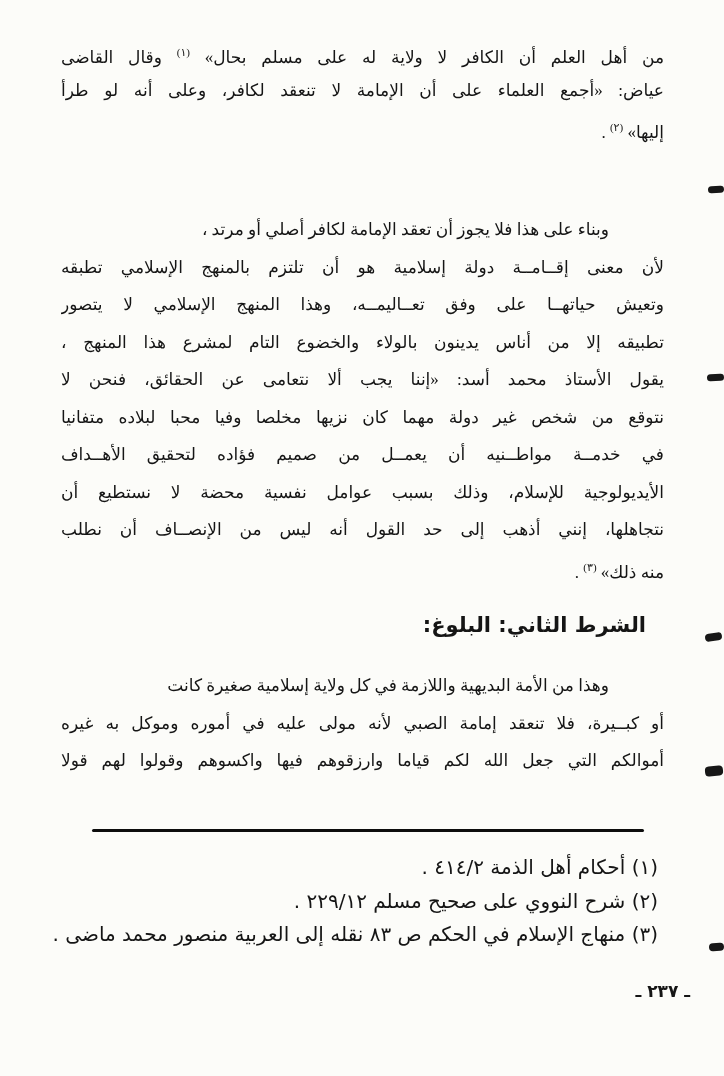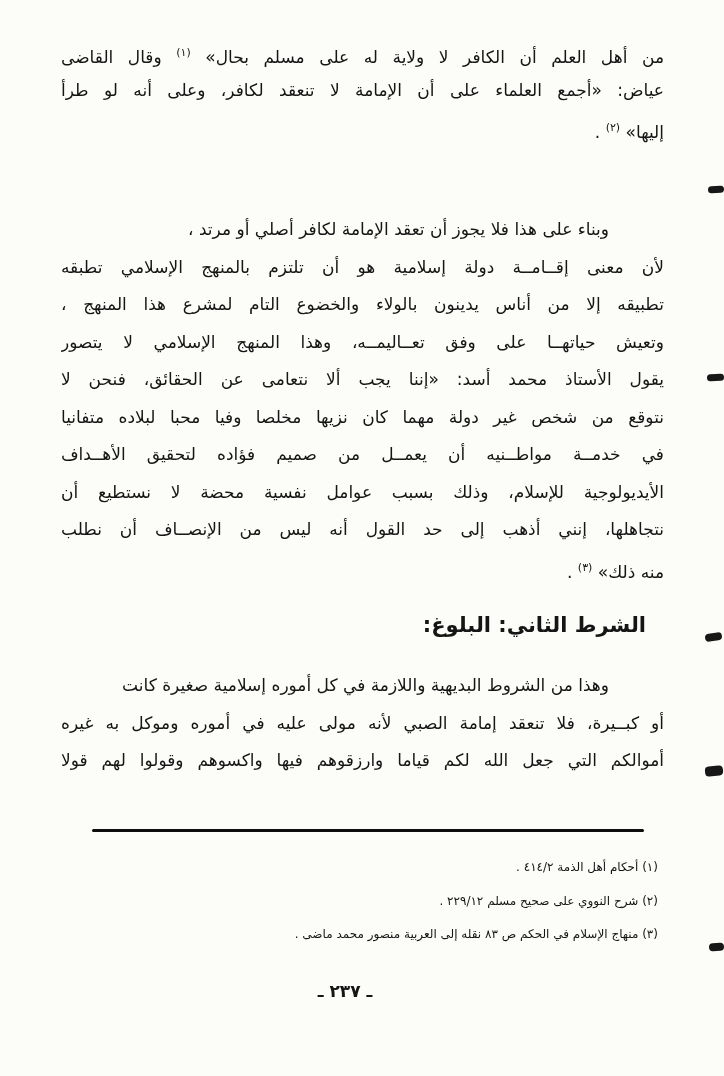--- a/index.html
+++ b/index.html
@@ -20,20 +20,21 @@
     width: 603px;
   }
   .line {
     font-size: 17px;
     line-height: 37.5px;
     height: 37.5px;
     overflow: hidden;
     text-align: justify;
     text-align-last: justify;
     white-space: nowrap;
+    font-family: Liberation Serif, serif;
   }
   .line.indent-first {
     padding-right: 55px;
     text-align: left;
     text-align-last: right;
   }
   .line.last-short {
     text-align: right;
     text-align-last: right;
   }
@@ -60,30 +61,29 @@
     border-radius: 2px;
   }
   .footnotes {
     position: absolute;
     top: 851px;
     right: 66px;
     width: 580px;
     text-align: right;
   }
   .footnote-line {
-    font-size: 12px;
+    font-size: 20px;
     line-height: 33.5px;
     white-space: nowrap;
   }
   .page-number {
     position: absolute;
     top: 981px;
     left: 0;
     width: 690px;
-    text-align: center;
     font-size: 17px;
     font-weight: bold;
   }
   .scan-mark {
     position: absolute;
     background: #171717;
     border-radius: 4px;
   }
   .scan-mark.m1 { top: 186px; right: 0px;  width: 16px; height: 7px;  transform: rotate(-4deg); }
   .scan-mark.m2 { top: 374px; right: 0px;  width: 17px; height: 7px;  transform: rotate(-3deg); }
@@ -106,38 +106,38 @@
     <div class="line last-short">
       <span>إليها»</span>
       <span class="fn-ref">(٢)</span>
       <span>.</span>
     </div>
   </div>
 
   <div class="body-block" style="top:211px">
     <div class="line indent-first">وبناء على هذا فلا يجوز أن تعقد الإمامة لكافر أصلي أو مرتد ،</div>
     <div class="line">لأن معنى إقــامــة دولة إسلامية هو أن تلتزم بالمنهج الإسلامي تطبقه</div>
+    <div class="line">وتعيش حياتهــا على وفق تعــاليمــه، وهذا المنهج الإسلامي لا يتصور</div>
     <div class="line">تطبيقه إلا من أناس يدينون بالولاء والخضوع التام لمشرع هذا المنهج ،</div>
-    <div class="line">وتعيش حياتهــا على وفق تعــاليمــه، وهذا المنهج الإسلامي لا يتصور</div>
     <div class="line">يقول الأستاذ محمد أسد: «إننا يجب ألا نتعامى عن الحقائق، فنحن لا</div>
     <div class="line">نتوقع من شخص غير دولة مهما كان نزيها مخلصا وفيا محبا لبلاده متفانيا</div>
     <div class="line">في خدمــة مواطــنيه أن يعمــل من صميم فؤاده لتحقيق الأهــداف</div>
     <div class="line">الأيديولوجية للإسلام، وذلك بسبب عوامل نفسية محضة لا نستطيع أن</div>
     <div class="line">نتجاهلها، إنني أذهب إلى حد القول أنه ليس من الإنصــاف أن نطلب</div>
     <div class="line last-short">
       <span>منه ذلك»</span>
       <span class="fn-ref">(٣)</span>
       <span>.</span>
     </div>
   </div>
 
   <div class="section-heading">الشرط الثاني: البلوغ:</div>
 
   <div class="body-block" style="top:667px">
-    <div class="line indent-first">وهذا من الشروط البديهية واللازمة في كل أموره إسلامية صغيرة كانت</div>
+    <div class="line indent-first">وهذا من الأمة البديهية واللازمة في كل ولاية إسلامية صغيرة كانت</div>
     <div class="line">أو كبــيرة، فلا تنعقد إمامة الصبي لأنه مولى عليه في أموره وموكل به غيره</div>
     <div class="line">أموالكم التي جعل الله لكم قياما وارزقوهم فيها واكسوهم وقولوا لهم قولا</div>
   </div>
 
   <div class="footnote-divider"></div>
 
   <div class="footnotes">
     <div class="footnote-line">(١) أحكام أهل الذمة ٤١٤/٢ .</div>
     <div class="footnote-line">(٢) شرح النووي على صحيح مسلم ٢٢٩/١٢ .</div>
     <div class="footnote-line">(٣) منهاج الإسلام في الحكم ص ٨٣ نقله إلى العربية منصور محمد ماضى .</div>

